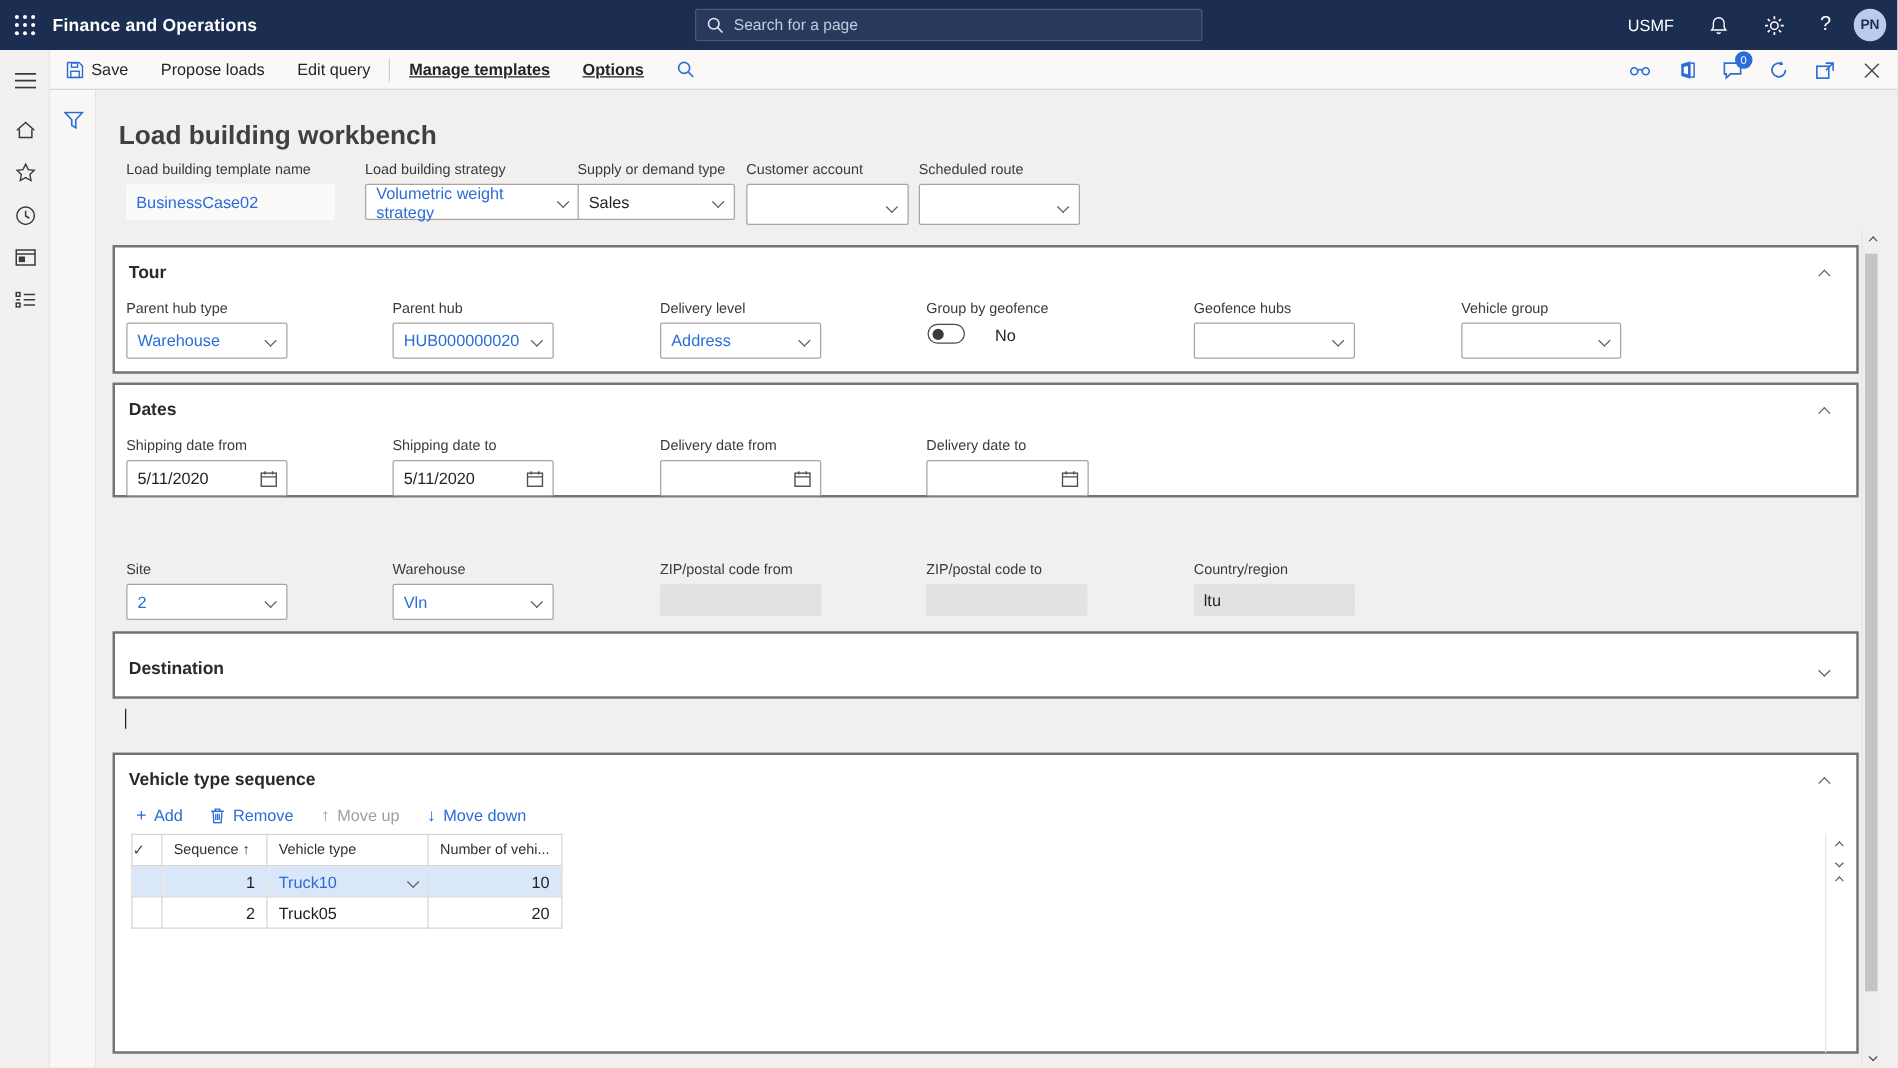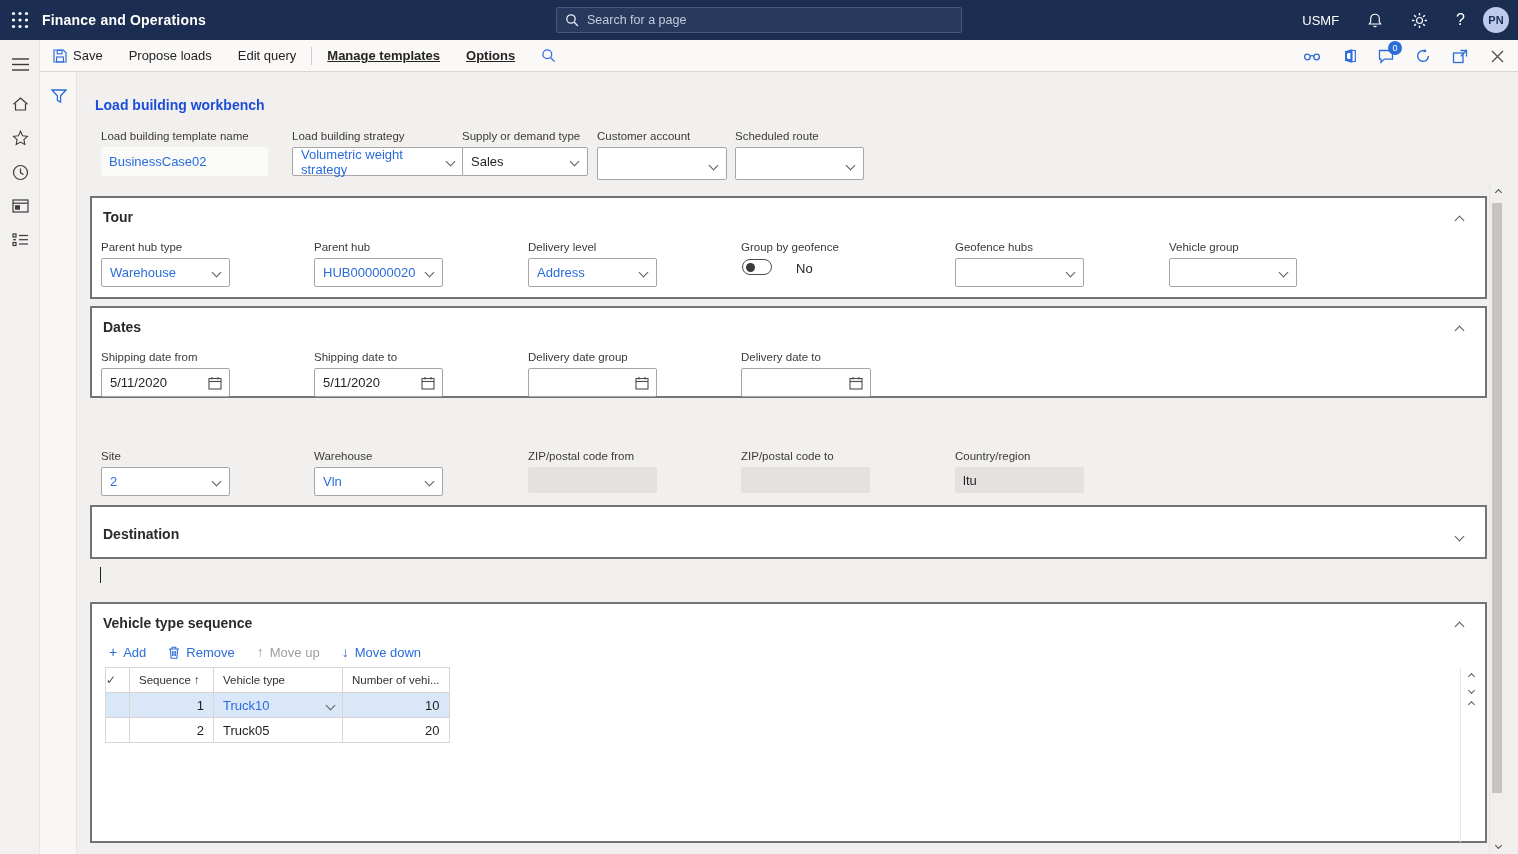--- a/index.html
+++ b/index.html
@@ -27,21 +27,21 @@
   .ab-ic { position:relative; display:flex; align-items:center; justify-content:center; width:18px; height:18px; cursor:pointer; }
   .badge { position:absolute; top:-6px; right:-7px; min-width:14px; height:14px; border-radius:7px; background:#2b6cd9; color:#fff; font-size:9px; display:flex; align-items:center; justify-content:center; padding:0 3px; }
 
   
   .sidebar { position:absolute; left:0; top:40px; width:40px; height:814px; background:#f2f1ef; border-right:1px solid #e7e5e3; }
   .side-ic { width:40px; height:32px; display:flex; align-items:center; justify-content:center; cursor:pointer; }
   .filtercol { position:absolute; left:40px; top:72px; width:37px; height:782px; background:#f8f7f6; border-right:1px solid #e7e5e3; }
   .filtercol .side-ic { width:37px; }
 
   
-  .page-title { position:absolute; left:95px; top:97px; font-size:14px; font-weight:700; color:#1d4ed8; }
+  .page-title { position:absolute; left:95px; top:97px; font-size:21px; font-weight:700; color:#404040; }
 
   .fld { position:absolute; }
   .lbl { font-size:11.5px; color:#3b3a39; white-space:nowrap; margin-bottom:5px; }
   .box { height:29px; border:1px solid #a8a6a4; border-radius:2px; background:#fff; display:flex; align-items:center; padding:0 22px 0 8px; font-size:13px; color:#252423; position:relative; cursor:pointer; }
   .box.plain { border:none; background:#fafaf9; padding-right:8px; cursor:text; }
   .box.disabled { border:none; background:#e3e2e1; height:26px; margin-top:2px; cursor:default; }
   .box .chev { position:absolute; right:9px; top:10px; }
   .box .cal { position:absolute; right:7px; top:7px; }
   .blue { color:#2b6cd9; }
   .chev { display:inline-block; width:7px; height:7px; border-left:1.3px solid #5f5d5b; border-bottom:1.3px solid #5f5d5b; transform:rotate(-45deg); }
@@ -386,21 +386,21 @@
           <svg width="14" height="14" viewBox="0 0 14 14">
             <rect x="1" y="2.5" width="12" height="10.5" fill="none" stroke="#4f4d4b" stroke-width="1.1"></rect>
             <line x1="1" y1="5.5" x2="13" y2="5.5" stroke="#4f4d4b" stroke-width="1.1"></line>
             <line x1="4" y1="1" x2="4" y2="3.5" stroke="#4f4d4b" stroke-width="1.1"></line>
             <line x1="10" y1="1" x2="10" y2="3.5" stroke="#4f4d4b" stroke-width="1.1"></line>
           </svg>
         </span>
     </div>
   </div>
   <div class="fld" style="left:528px; top:351px; width:129px">
-    <div class="lbl">Delivery date group</div>
+    <div class="lbl">Delivery date from</div>
     <div class="box">
       <span></span>
       <span class="cal">
           <svg width="14" height="14" viewBox="0 0 14 14">
             <rect x="1" y="2.5" width="12" height="10.5" fill="none" stroke="#4f4d4b" stroke-width="1.1"></rect>
             <line x1="1" y1="5.5" x2="13" y2="5.5" stroke="#4f4d4b" stroke-width="1.1"></line>
             <line x1="4" y1="1" x2="4" y2="3.5" stroke="#4f4d4b" stroke-width="1.1"></line>
             <line x1="10" y1="1" x2="10" y2="3.5" stroke="#4f4d4b" stroke-width="1.1"></line>
           </svg>
         </span>

